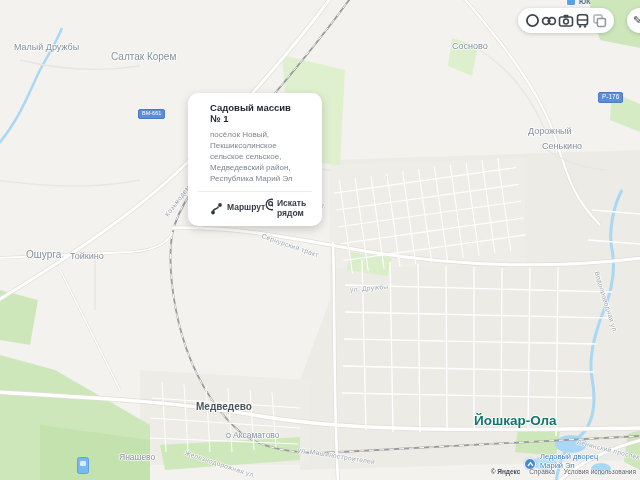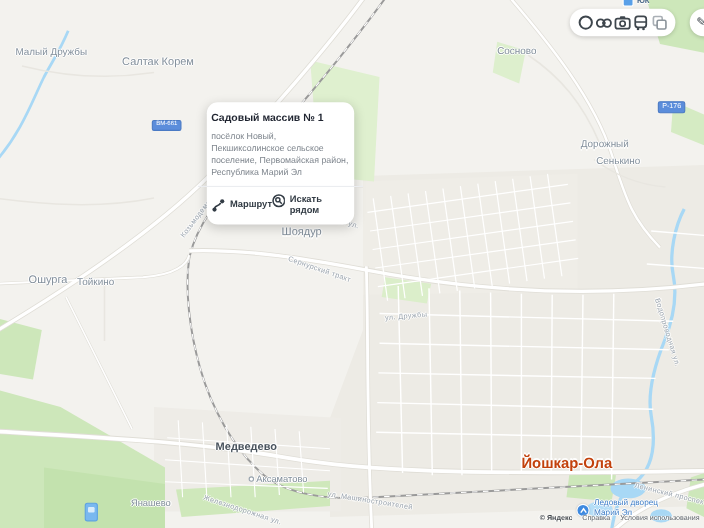--- a/index.html
+++ b/index.html
@@ -22,21 +22,21 @@
   
   .toolbar{position:absolute;left:518px;top:8px;width:96px;height:25px;
     background:#fff;border-radius:13px;box-shadow:0 1px 4px rgba(0,0,0,.18);
     display:flex;align-items:center;justify-content:space-around;padding:0 6px;}
   .tbtn{width:16px;height:16px;display:flex;align-items:center;justify-content:center;}
   .edit-pill{position:absolute;left:627px;top:8px;width:26px;height:25px;
     background:#fff;border-radius:13px;box-shadow:0 1px 4px rgba(0,0,0,.18);
     display:flex;align-items:center;padding-left:6px;color:#3d444b;font-size:11px;}
   
   .card{position:absolute;left:188px;top:93px;width:134px;background:#fff;
-    border-radius:10px;box-shadow:0 3px 10px rgba(0,0,0,.18);padding:9px 4px 8px;}
+    border-radius:10px;box-shadow:0 3px 10px rgba(0,0,0,.18);padding:9px 22px 8px;}
   .card-title{font-size:9.5px;font-weight:bold;color:#1f2430;margin-bottom:5px;}
   .card-addr{font-size:8px;line-height:11px;color:#7f868e;}
   .card-div{height:1px;background:#ebedf0;margin:7px -12px 6px;}
   .card-actions{display:flex;align-items:center;justify-content:space-between;}
   .cbtn{display:flex;align-items:flex-start;gap:4px;font-size:8.5px;font-weight:bold;
     color:#333c45;cursor:pointer;}
   
   .poi-ice{position:absolute;left:524px;top:453px;display:flex;gap:4px;align-items:flex-end;}
   .poi-ice .ic{width:12px;height:12px;border-radius:50%;background:#3f8ae0;
     border:1.5px solid #fff;box-shadow:0 0 2px rgba(0,0,0,.2);flex:0 0 auto;
@@ -177,21 +177,21 @@
   <span class="plabel" style="left:198px;top:183px;font-size:9px">Тумерсола</span>
   <span class="dotmark" style="left:252px;top:185px"></span>
   <span class="plabel" style="left:256px;top:206px;font-size:10px">Шоядур</span>
   <span class="plabel" style="left:26px;top:249px;font-size:10px">Ошурга</span>
   <span class="plabel" style="left:70px;top:251px;font-size:9px">Тойкино</span>
   <span class="dotmark" style="left:226px;top:433px"></span>
   <span class="plabel" style="left:233px;top:430px;font-size:8.5px">Аксаматово</span>
   <span class="plabel" style="left:119px;top:452px;font-size:8.5px">Янашево</span>
   <span class="plabel" style="left:26px;top:484px;font-size:14px">Руэм</span>
   <span class="plabel" style="left:196px;top:401px;font-size:10px;font-weight:bold;color:#49535d">Медведево</span>
-  <span class="plabel" style="left:474px;top:413px;font-size:13.5px;font-weight:bold;color:#c2410c">Йошкар-Ола</span>
+  <span class="plabel" style="left:474px;top:413px;font-size:13.5px;font-weight:bold;color:#0f766e">Йошкар-Ола</span>
 
   <span class="slabel" style="left:166px;top:212px;transform:rotate(-53deg)">Козьмодемьянский тракт</span>
   <span class="slabel" style="left:262px;top:232px;transform:rotate(19deg)">Сернурский тракт</span>
   <span class="slabel" style="left:268px;top:185px;transform:rotate(17deg)">Первомайская ул.</span>
   <span class="slabel" style="left:298px;top:446px;transform:rotate(9deg)">ул. Машиностроителей</span>
   <span class="slabel" style="left:185px;top:449px;transform:rotate(18deg)">Железнодорожная ул.</span>
   <span class="slabel" style="left:577px;top:438px;transform:rotate(14deg)">Ленинский проспект</span>
   <span class="slabel" style="left:350px;top:286px;transform:rotate(-5deg)">ул. Дружбы</span>
   <span class="slabel" style="left:597px;top:268px;transform:rotate(73deg)">Водопроводная ул.</span>
 
@@ -237,21 +237,21 @@
           <rect x="5.4" y="5.4" width="8" height="8" rx="1.4" fill="#fff" stroke="#8d959c" stroke-width="1.5"></rect>
         </svg>
     </div>
   </div>
   <div class="edit-pill">
     <span>✎</span>
   </div>
 
   <div class="card">
     <div class="card-title">Садовый массив № 1</div>
-    <div class="card-addr">посёлок Новый, Пекшиксолинское сельское поселение, Первомайская район, Республика Марий Эл</div>
+    <div class="card-addr">посёлок Новый, Пекшиксолинское сельское сельское, Медведевский район, Республика Марий Эл</div>
     <div class="card-div"></div>
     <div class="card-actions">
       <div class="cbtn">
         <svg width="13" height="13">
             <circle cx="3" cy="10.5" r="1.9" fill="#333c45"></circle>
             <path d="M3,10.5 C3,5.5 7,8.5 8.5,4.5" stroke="#333c45" stroke-width="1.6" fill="none"></path>
             <circle cx="10" cy="3" r="1.9" fill="#333c45"></circle>
           </svg>
         <span>Маршрут</span>
       </div>

